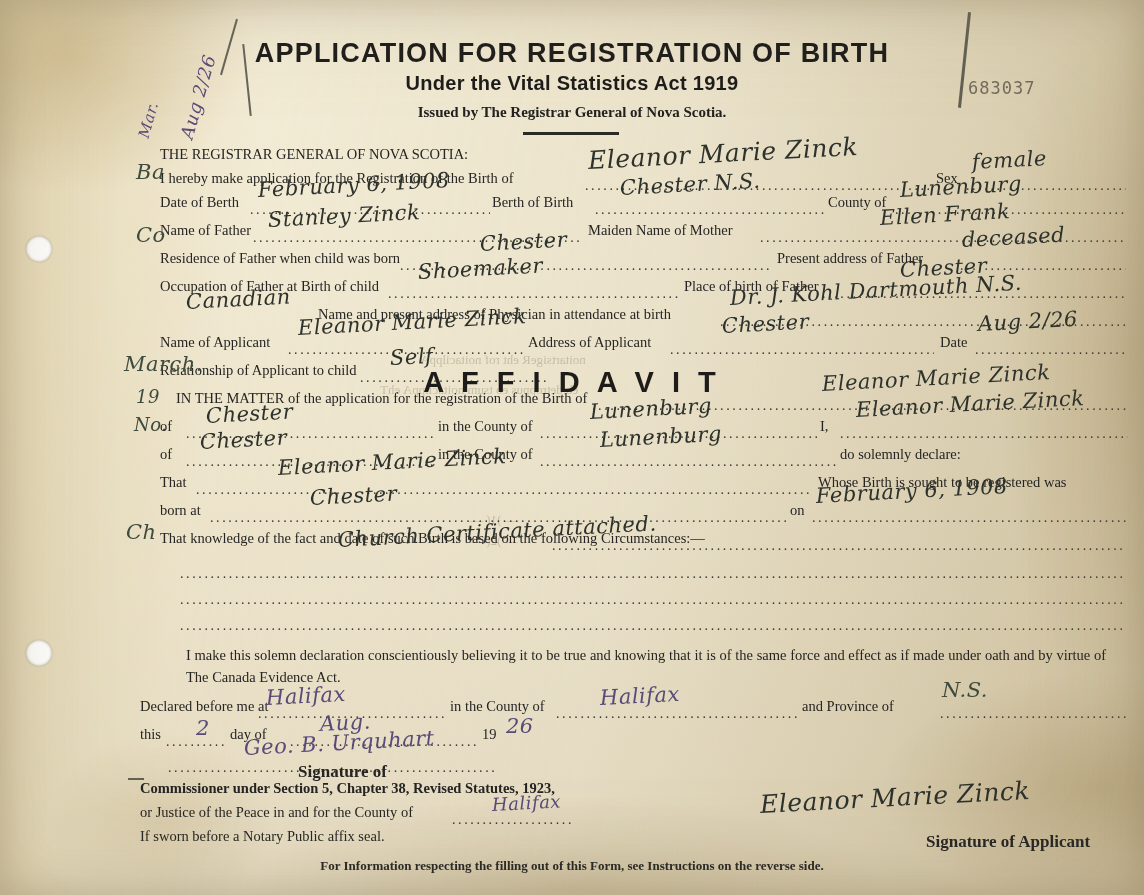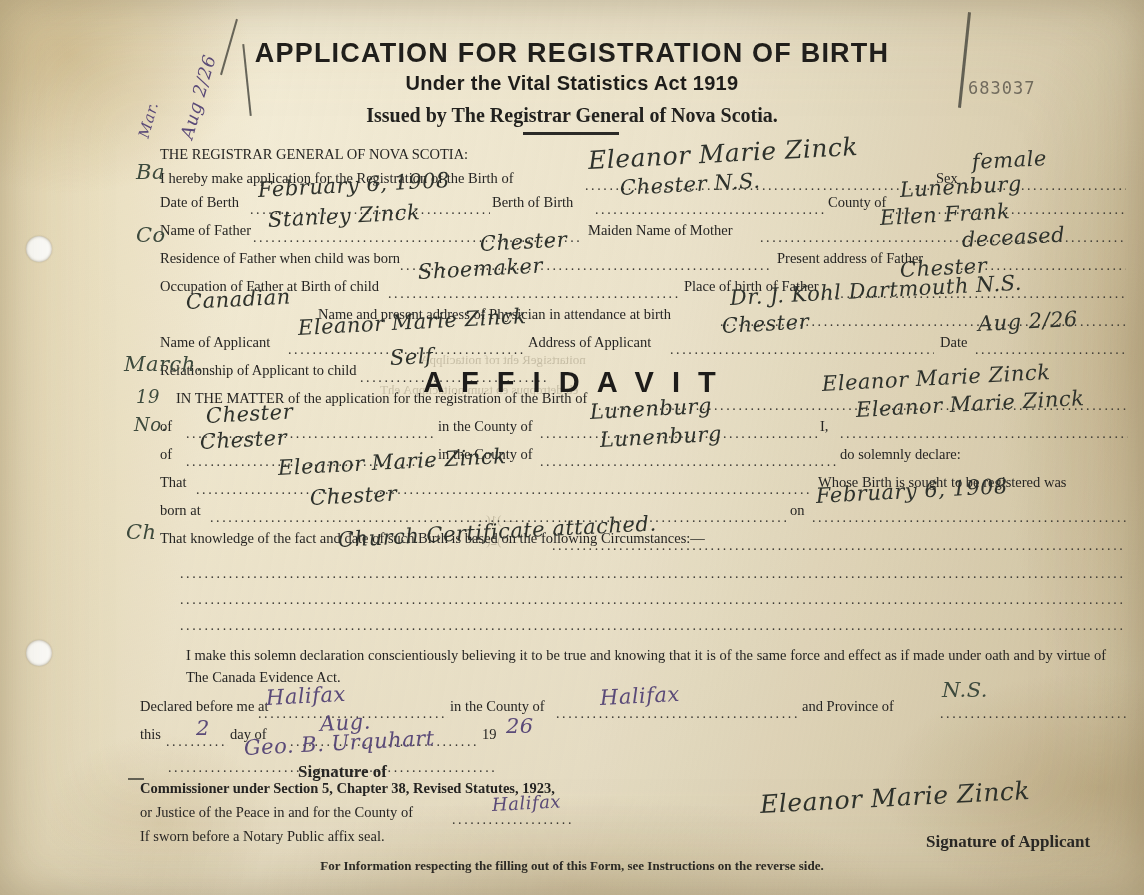--- a/index.html
+++ b/index.html
@@ -84,21 +84,21 @@
     font-size: 20px;
     letter-spacing: 0.3px;
     color: #1d1c1a;
   }
   .title-issued {
     left: 0; right: 0;
     text-align: center;
     top: 104px;
     font-family: "Liberation Serif", serif;
     font-weight: bold;
-    font-size: 20px;
+    font-size: 15px;
     color: #23221f;
   }
   .rule-short {
     position: absolute;
     left: 523px;
     top: 132px;
     width: 96px;
     height: 3px;
     background: #2b2a27;
   }

